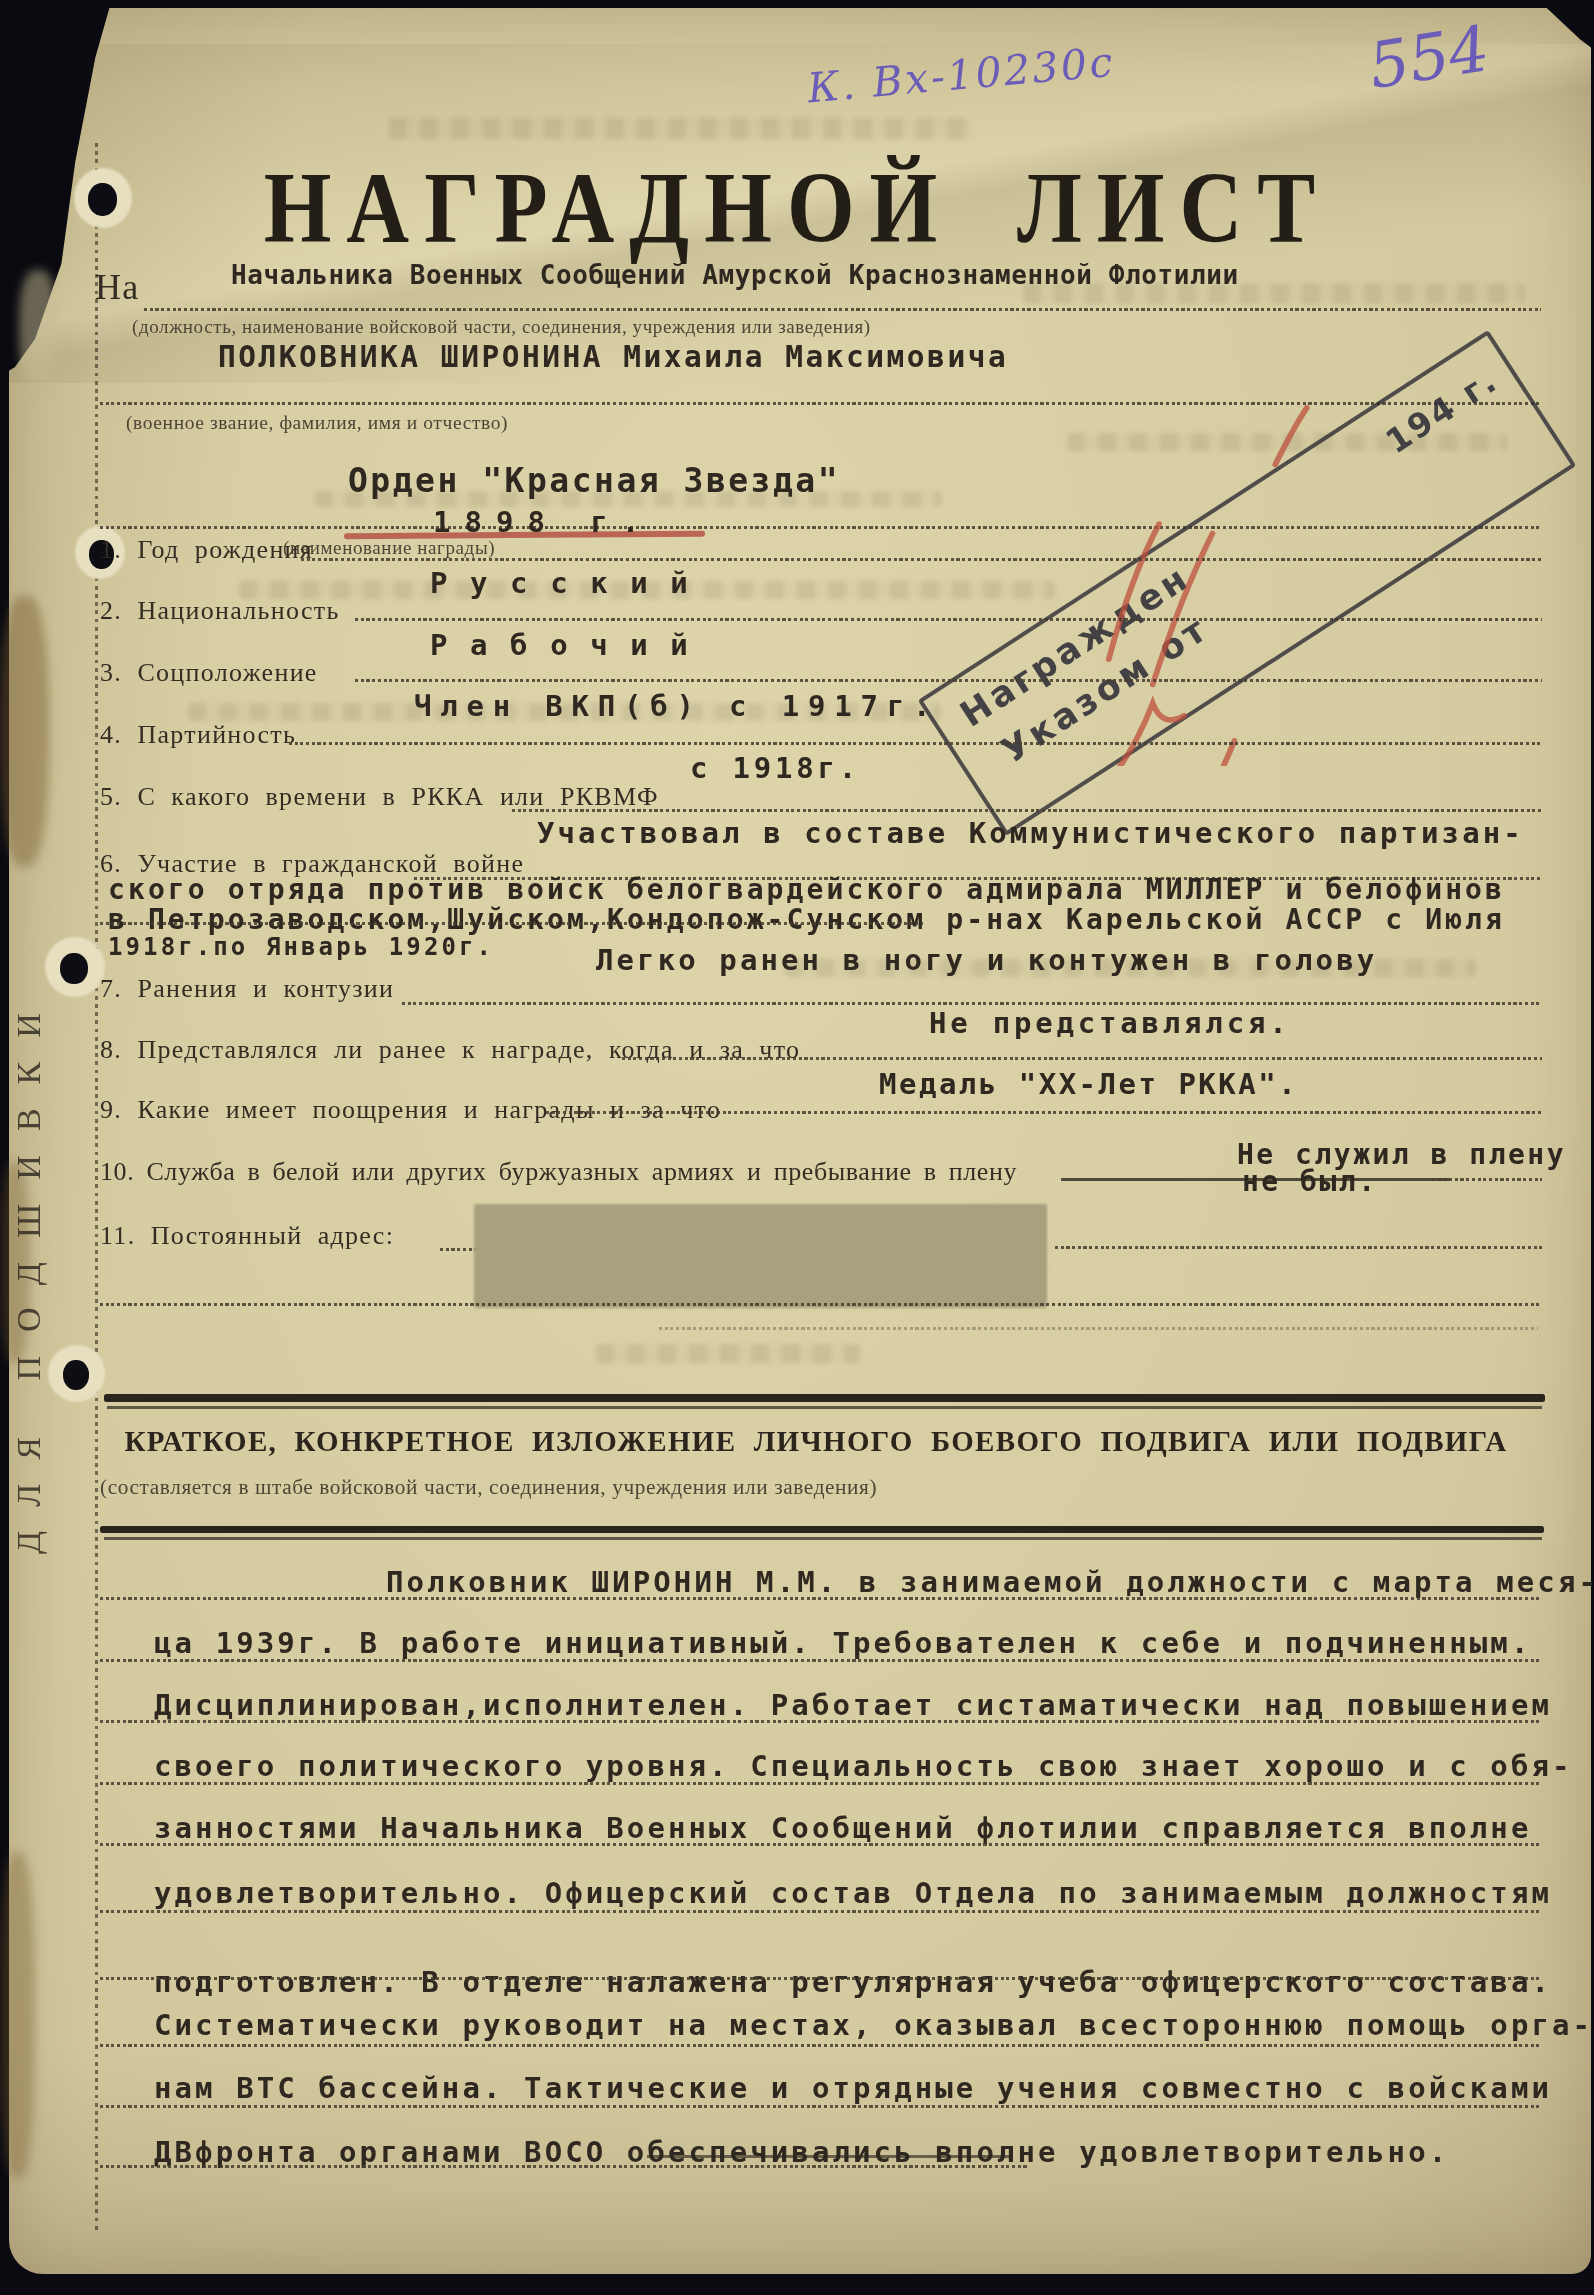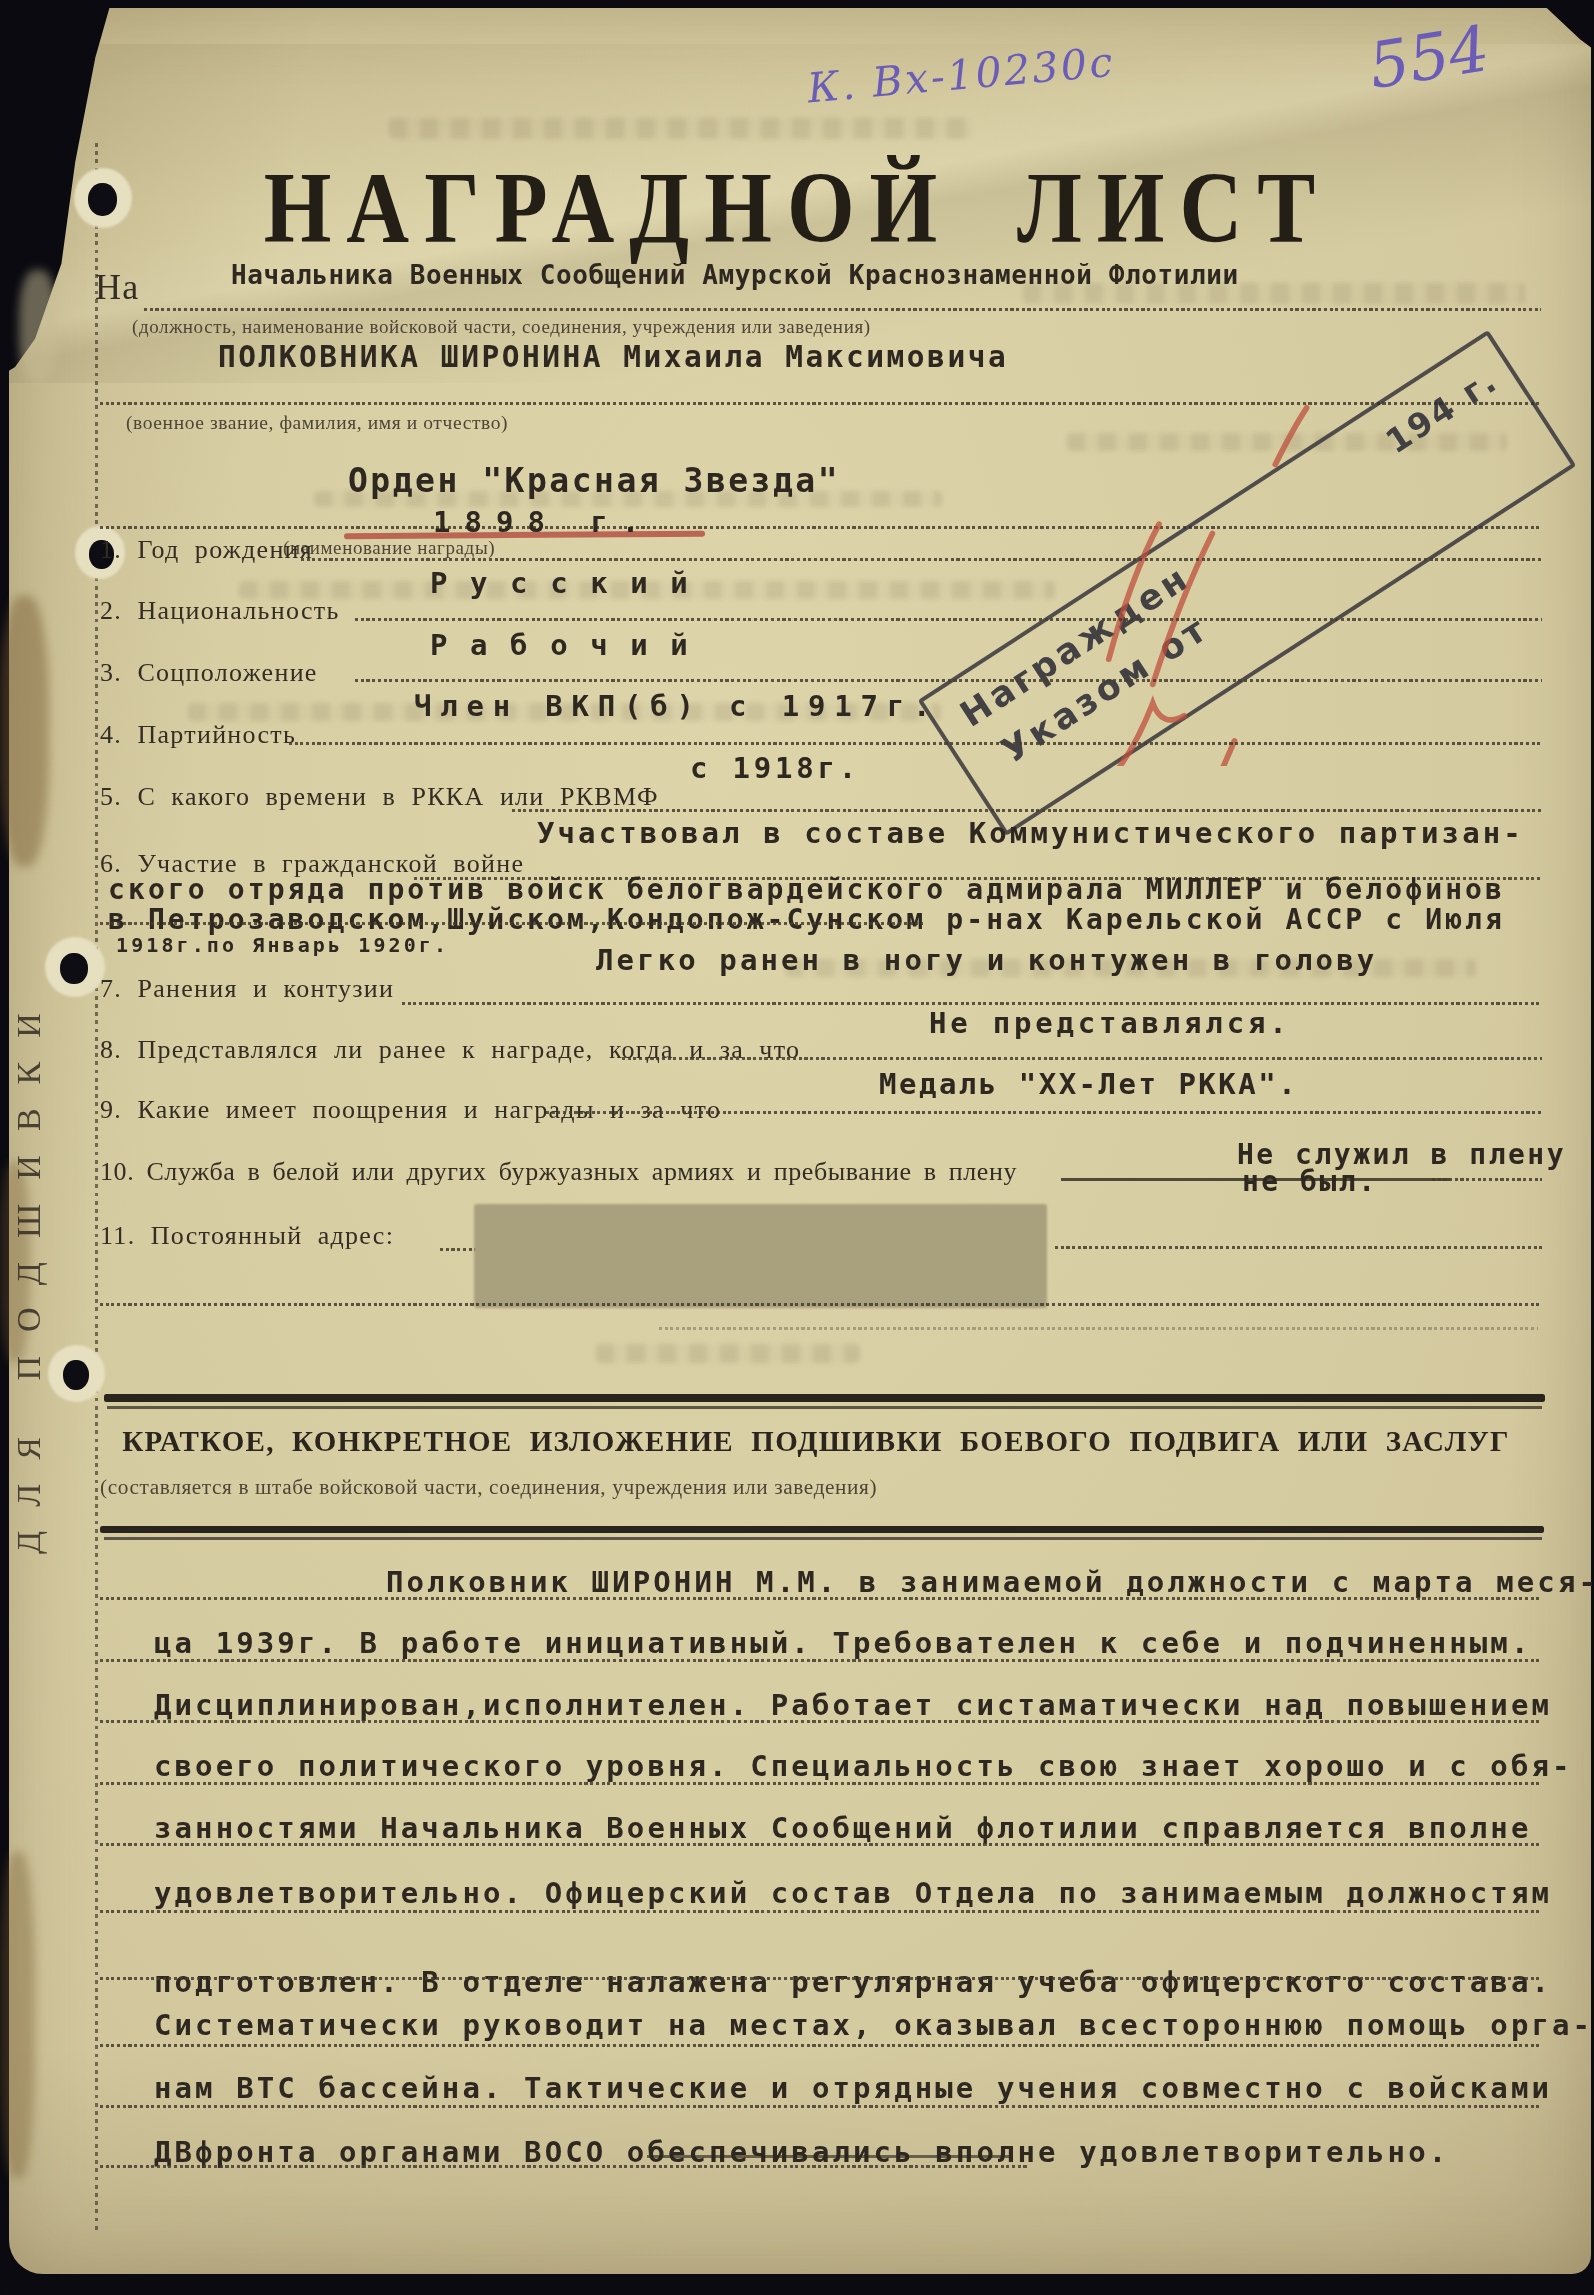--- a/index.html
+++ b/index.html
@@ -148,21 +148,21 @@
   <div class="typ" style="left:690px;top:751px;letter-spacing:3.8px;">с 1918г.</div>
   <div class="ser" style="left:100px;top:782px;">5. С какого времени в РККА или РКВМФ</div>
   <div class="dots" style="left:512px;top:809px;width:1030px;"></div>
 
   <div class="typ" style="left:537px;top:816px;">Участвовал в составе Коммунистического партизан-</div>
   <div class="ser" style="left:100px;top:849px;">6. Участие в гражданской войне</div>
   <div class="dots" style="left:414px;top:877px;width:1127px;"></div>
   <div class="typ" style="left:108px;top:873px;font-size:28px;">ского отряда против войск белогвардейского адмирала МИЛЛЕР и белофинов</div>
   <div class="typ" style="left:108px;top:903px;font-size:28px;">в Петрозаводском,Шуйском,Кондопож-Сунском р-нах Карельской АССР с Июля</div>
   <div class="dots" style="left:100px;top:922px;width:823px;"></div>
-  <div class="typ" style="left:116px;top:933px;font-size:20px;">1918г.по Январь 1920г.</div>
+  <div class="typ" style="left:108px;top:933px;font-size:24px;">1918г.по Январь 1920г.</div>
 
   <div class="typ" style="left:596px;top:943px;">Легко ранен в ногу и контужен в голову</div>
   <div class="ser" style="left:100px;top:974px;">7. Ранения и контузии</div>
   <div class="dots" style="left:402px;top:1002px;width:1140px;"></div>
 
   <div class="typ" style="left:929px;top:1006px;letter-spacing:3.8px;">Не представлялся.</div>
   <div class="ser" style="left:100px;top:1035px;">8. Представлялся ли ранее к награде, когда и за что</div>
   <div class="dots" style="left:622px;top:1057px;width:920px;"></div>
 
   <div class="typ" style="left:879px;top:1067px;letter-spacing:2.5px;">Медаль "ХХ-Лет РККА".</div>
@@ -177,21 +177,21 @@
 
   <div class="ser" style="left:100px;top:1221px;">11. Постоянный адрес:</div>
   <div class="dots" style="left:440px;top:1248px;width:50px;"></div>
   <div class="dots" style="left:1055px;top:1246px;width:487px;"></div>
   <div class="blob" style="left:474px;top:1204px;width:573px;height:104px;"></div>
   <div class="dots" style="left:100px;top:1303px;width:1441px;"></div>
   <div class="dots" style="left:659px;top:1327px;width:879px;opacity:.35;"></div>
 
   <div class="rule" style="left:104px;top:1394px;width:1441px;height:7.5px;border-radius:2.5px;"></div>
   <div class="rule" style="left:107px;top:1406px;width:1435px;height:2.5px;opacity:.7;"></div>
-  <div class="ser" style="left:94px;top:1425px;width:1444px;text-align:center;font-weight:bold;font-size:29px;letter-spacing:1.3px;word-spacing:8.8px;color:#2b251d;">КРАТКОЕ, КОНКРЕТНОЕ ИЗЛОЖЕНИЕ ПОДШИВКИ БОЕВОГО ПОДВИГА ИЛИ ЗАСЛУГ</div>
+  <div class="ser" style="left:94px;top:1425px;width:1444px;text-align:center;font-weight:bold;font-size:29px;letter-spacing:1.3px;word-spacing:8.8px;color:#2b251d;">КРАТКОЕ, КОНКРЕТНОЕ ИЗЛОЖЕНИЕ ЛИЧНОГО БОЕВОГО ПОДВИГА ИЛИ ПОДВИГА</div>
   <div class="hint" style="left:100px;top:1475px;width:1444px;font-size:21.3px;">(составляется в штабе войсковой части, соединения, учреждения или заведения)</div>
   <div class="rule" style="left:100px;top:1526px;width:1444px;height:7px;border-radius:2.5px;"></div>
   <div class="rule" style="left:104px;top:1537px;width:1438px;height:2.5px;opacity:.7;"></div>
 
   <div class="typ" style="left:386px;top:1565px;">Полковник ШИРОНИН М.М. в занимаемой должности с марта меся-</div>
   <div class="dots" style="left:100px;top:1597px;width:1441px;"></div>
   <div class="typ" style="left:154px;top:1626px;">ца 1939г. В работе инициативный. Требователен к себе и подчиненным.</div>
   <div class="dots" style="left:100px;top:1659px;width:1441px;"></div>
   <div class="typ" style="left:154px;top:1688px;">Дисциплинирован,исполнителен. Работает систаматически над повышением</div>
   <div class="dots" style="left:100px;top:1720px;width:1441px;"></div>

